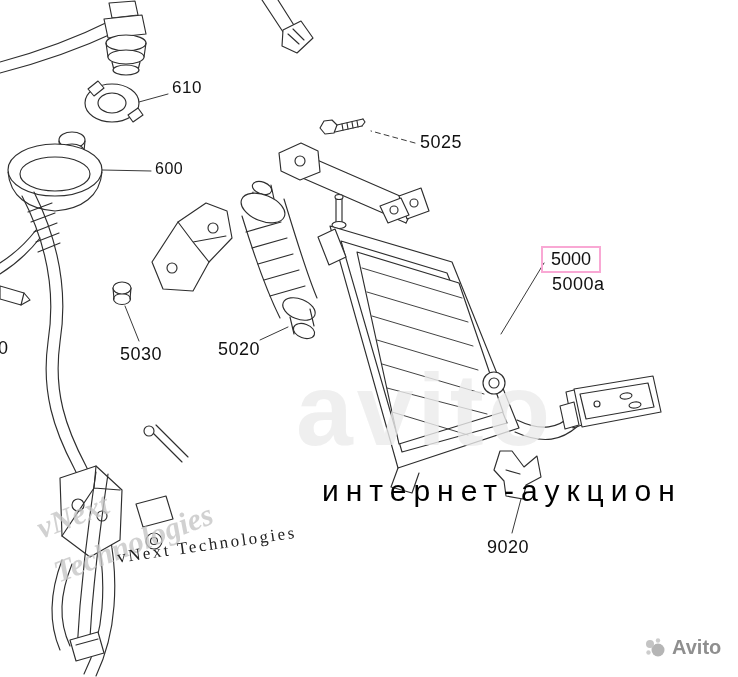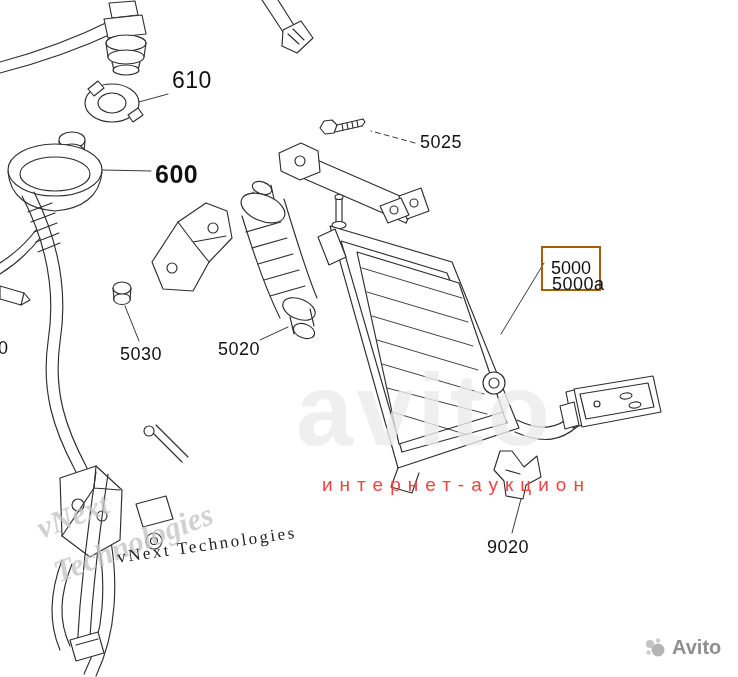--- a/index.html
+++ b/index.html
@@ -10,30 +10,30 @@
   svg.lineart{position:absolute;left:0;top:0;}
   svg.lineart *{stroke:#2e2e2e;stroke-width:1.15;fill:none;stroke-linecap:round;stroke-linejoin:round;}
   svg.lineart .wf{fill:#ffffff;}
   svg.lineart .leader{stroke:#3a3a3a;stroke-width:1;}
   svg.lineart .dash{stroke-dasharray:5 4;}
   svg.lineart .fin{stroke-width:0.9;}
   .part-label{
     position:absolute;font-size:18px;color:#111;letter-spacing:.5px;z-index:6;
   }
   .highlight-box{
-    position:absolute;border:2px solid #a16207;padding:10px 8px;z-index:6;
+    position:absolute;border:2px solid #f9a8d4;padding:1px 8px;z-index:6;
     font-size:18px;color:#111;background:transparent;
   }
   .wm{position:absolute;z-index:4;pointer-events:none;}
   .wm-avito-big{
     left:296px;top:352px;font-size:102px;font-weight:bold;
     color:rgba(235,235,235,0.8);letter-spacing:4px;font-family:"Liberation Sans",sans-serif;
   }
   .wm-auction{
-    left:322px;top:474px;font-size:19px;color:#ef4444;letter-spacing:7px;
+    left:322px;top:474px;font-size:30px;color:#000000;letter-spacing:7px;
     font-family:"Liberation Sans",sans-serif;
   }
   .wm-vnext-big{
     left:30px;top:508px;transform:rotate(-21deg);transform-origin:left top;
     font-family:"Liberation Serif",serif;font-style:italic;font-weight:bold;
     font-size:31px;color:#c6c6c6;opacity:.8;line-height:1.5;
   }
   .wm-vnext-small{
     left:116px;top:548px;transform:rotate(-8deg);transform-origin:left top;
     font-family:"Liberation Serif",serif;font-size:17px;color:#222;
@@ -200,22 +200,22 @@
   </svg>
 
   <div class="wm wm-avito-big">avito</div>
   <div class="wm wm-auction">интернет-аукцион</div>
   <div class="wm wm-vnext-big">
     <div>vNext</div>
     <div>Technologies</div>
   </div>
   <div class="wm wm-vnext-small">vNext Technologies</div>
 
-  <div class="part-label" style="left:172px;top:67px;font-size:23px;">610</div>
-  <div class="part-label" style="left:155px;top:160px;font-size:25px;font-weight:bold;">600</div>
+  <div class="part-label" style="left:172px;top:78px;font-size:17px;">610</div>
+  <div class="part-label" style="left:155px;top:160px;font-size:16px;">600</div>
   <div class="part-label" style="left:420px;top:132px;text-align:right;">5025</div>
   <div class="highlight-box" style="left:541px;top:246px;">5000</div>
   <div class="part-label" style="left:552px;top:274px;">5000a</div>
   <div class="part-label" style="left:120px;top:344px;">5030</div>
   <div class="part-label" style="left:218px;top:339px;text-align:right;">5020</div>
   <div class="part-label" style="left:487px;top:537px;">9020</div>
   <div class="part-label" style="left:-2px;top:338px;">0</div>
 
   <div class="avito-logo">
     <svg width="22" height="22" viewBox="0 0 22 22">

